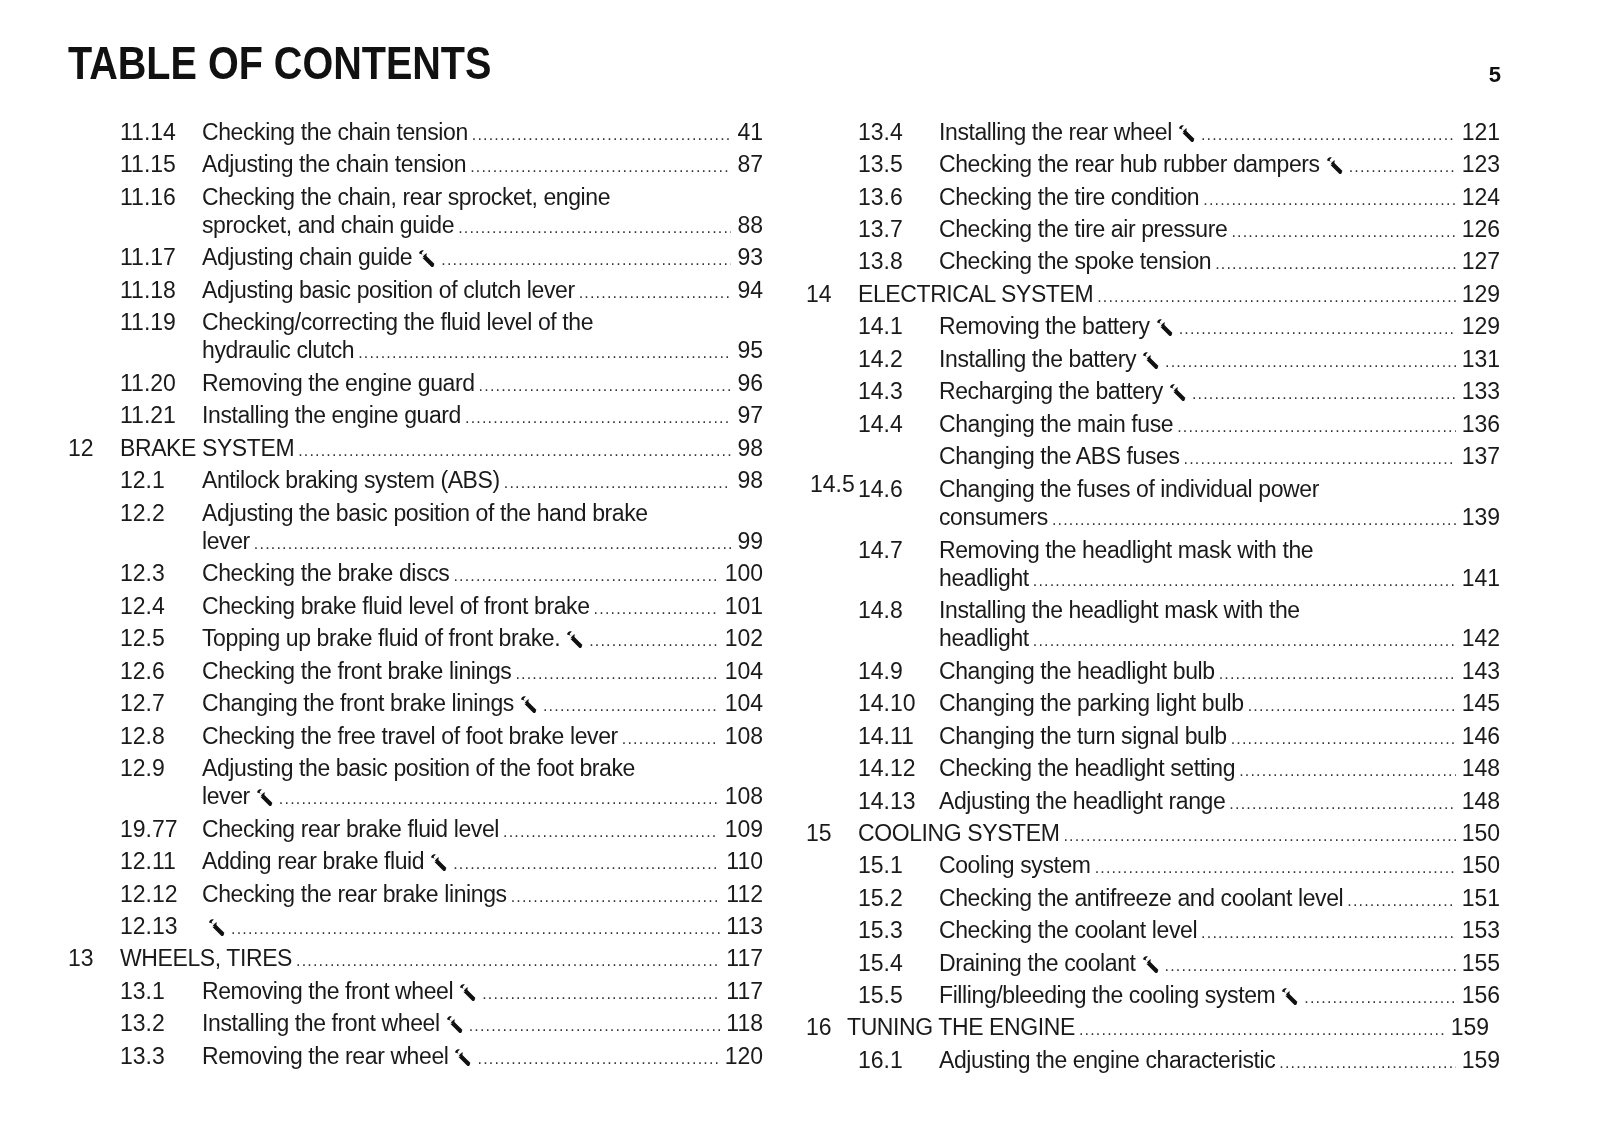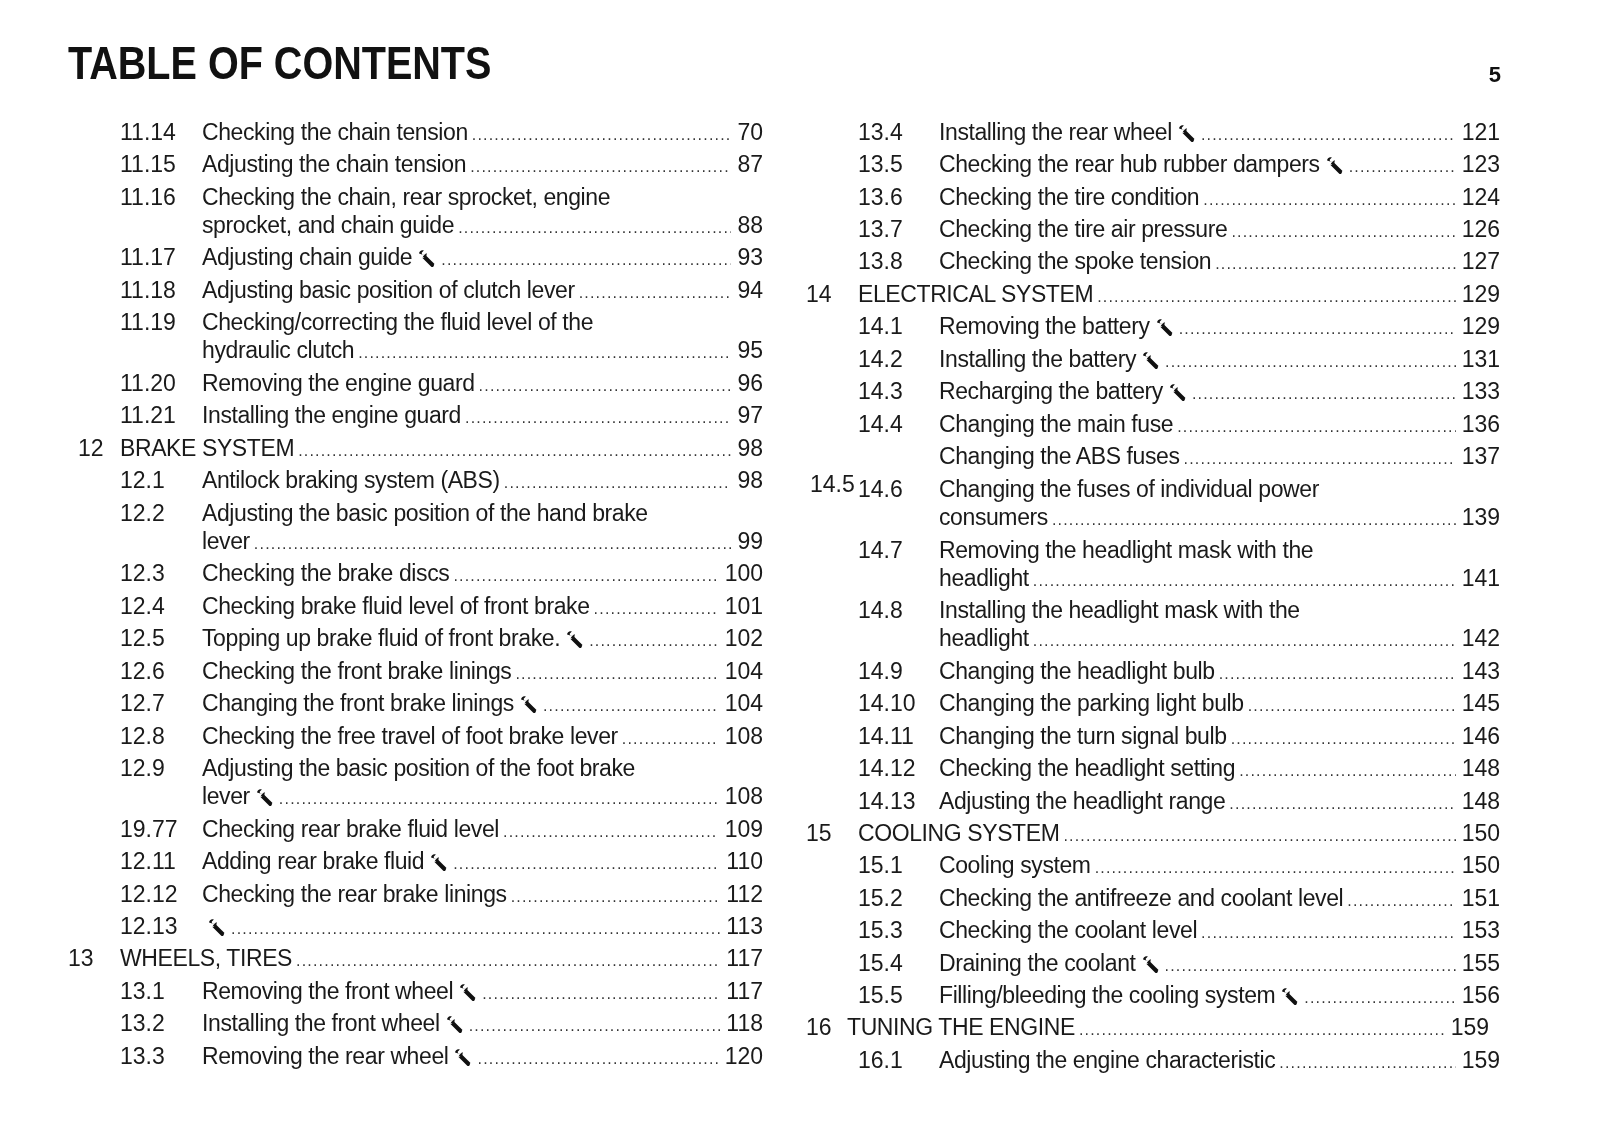--- a/index.html
+++ b/index.html
@@ -86,21 +86,21 @@
 <h1 class="page-title">TABLE OF CONTENTS</h1>
 <div class="page-number">5</div>
 
 <div id="toc-left" class="toc-col">
     <div class="toc-row" style="top: 118px;">
       <span class="num" style="left: 120px;">11.14</span>
       <div class="body" style="left: 202px; width: 561px;">
         <div class="line">
           <span class="txt">Checking the chain tension</span>
           <span class="dots">........................................................................................................................................................................................................</span>
-          <span class="pg">70</span>
+          <span class="pg">41</span>
         </div>
       </div>
     </div>
     <div class="toc-row" style="top: 150px;">
       <span class="num" style="left: 120px;">11.15</span>
       <div class="body" style="left: 202px; width: 561px;">
         <div class="line">
           <span class="txt">Adjusting the chain tension</span>
           <span class="dots">........................................................................................................................................................................................................</span>
           <span class="pg">87</span>
@@ -171,21 +171,21 @@
       <span class="num" style="left: 120px;">11.21</span>
       <div class="body" style="left: 202px; width: 561px;">
         <div class="line">
           <span class="txt">Installing the engine guard</span>
           <span class="dots">........................................................................................................................................................................................................</span>
           <span class="pg">97</span>
         </div>
       </div>
     </div>
     <div class="toc-row" style="top: 434px;">
-      <span class="num" style="left: 78px;">12</span>
+      <span class="num" style="left: 68px;">12</span>
       <div class="body" style="left: 120px; width: 643px;">
         <div class="line">
           <span class="txt">BRAKE SYSTEM</span>
           <span class="dots">........................................................................................................................................................................................................</span>
           <span class="pg">98</span>
         </div>
       </div>
     </div>
     <div class="toc-row" style="top: 466px;">
       <span class="num" style="left: 120px;">12.1</span>

